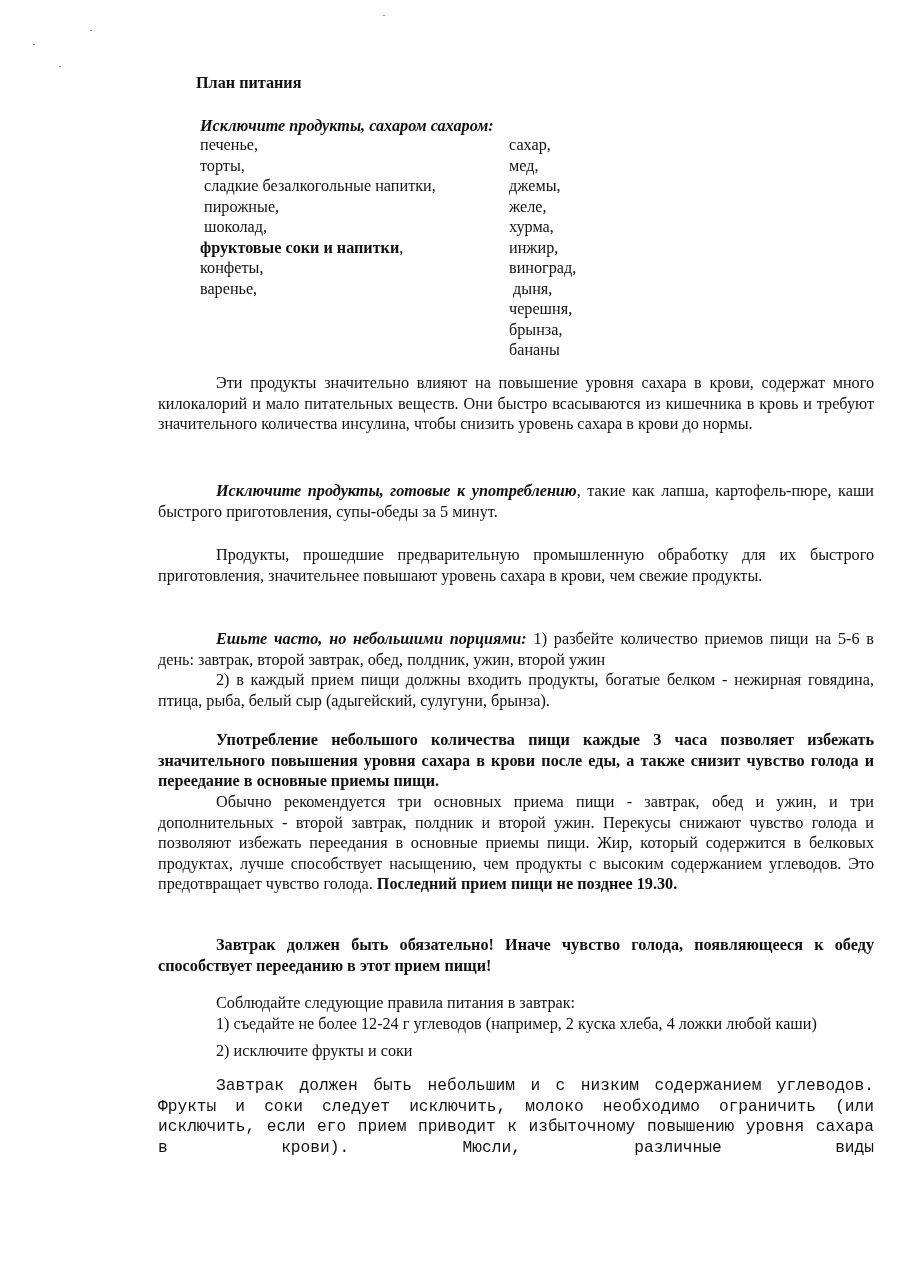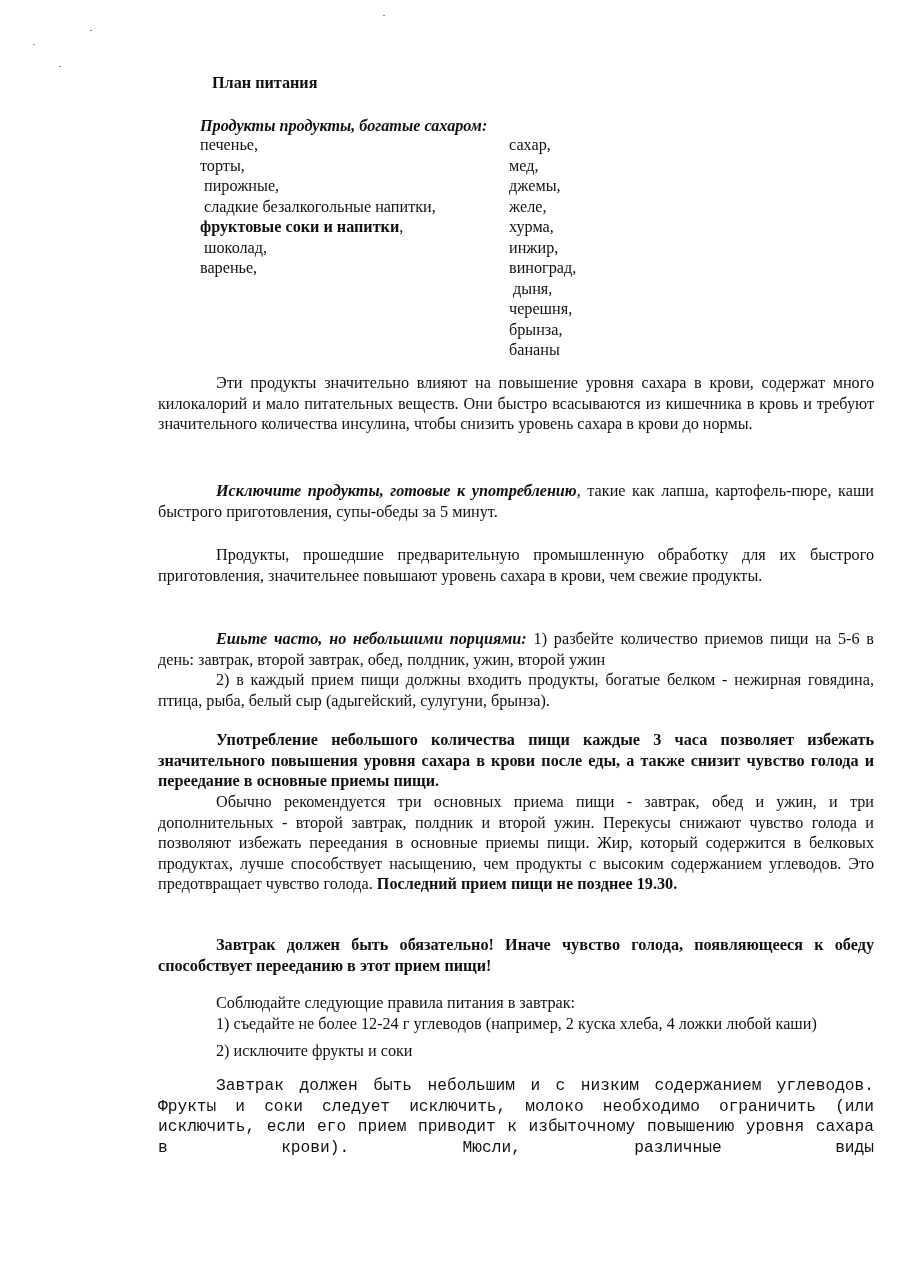--- a/index.html
+++ b/index.html
@@ -1,49 +1,50 @@
 <!DOCTYPE html>
 <html><head>
 <meta charset="utf-8">
 <style>
   html, body { margin: 0; padding: 0; background: #ffffff; }
   body { width: 902px; height: 1280px; position: relative; overflow: hidden;
          font-family: "Liberation Serif", "DejaVu Serif", serif; color: #111; }
   .page { position: absolute; left: 0; top: 0; width: 902px; height: 1280px; }
   .speck { position: absolute; width: 2px; height: 1px; background: #888; }
-  .title { position: absolute; left: 212px; top: 74px; font-weight: bold; font-size: 16.2px; }
+  .title { position: absolute; left: 196px; top: 74px; font-weight: bold; font-size: 16.2px; }
   .subhead { position: absolute; left: 200px; top: 117px; font-weight: bold; font-style: italic; font-size: 16.2px; }
   .col { position: absolute; font-size: 16.2px; line-height: 20.5px; }
   .col div { white-space: pre; }
   .b { font-weight: bold; }
   .bi { font-weight: bold; font-style: italic; }
   p { margin: 16px; }
   .para { position: absolute; left: 200px; width: 658px; font-size: 16.2px; line-height: 20.5px; text-align: justify; text-align-last: left; }
 </style>
 </head>
 <body>
 
 <div class="page">
 
   <div class="speck" style="left:383px;top:15px;"></div>
   <div class="speck" style="left:90px;top:30px;"></div>
   <div class="speck" style="left:33px;top:44px;"></div>
   <div class="speck" style="left:59px;top:66px;"></div>
 
   <div class="title">План питания</div>
 
-  <div class="subhead">Продукты продукты, богатые сахаром:</div>
+  <div class="subhead">Исключите продукты, сахаром сахаром:</div>
 
   <div class="col" style="left:200px;top:135px;">
     <div>печенье,</div>
     <div>торты,</div>
+    <div> сладкие безалкогольные напитки,</div>
     <div> пирожные,</div>
-    <div> сладкие безалкогольные напитки,</div>
+    <div> шоколад,</div>
     <div><span class="b">фруктовые соки и напитки</span><span>,</span></div>
-    <div> шоколад,</div>
+    <div>конфеты,</div>
     <div>варенье,</div>
   </div>
 
   <div class="col" style="left:509px;top:135px;">
     <div>сахар,</div>
     <div>мед,</div>
     <div>джемы,</div>
     <div>желе,</div>
     <div>хурма,</div>
     <div>инжир,</div>

